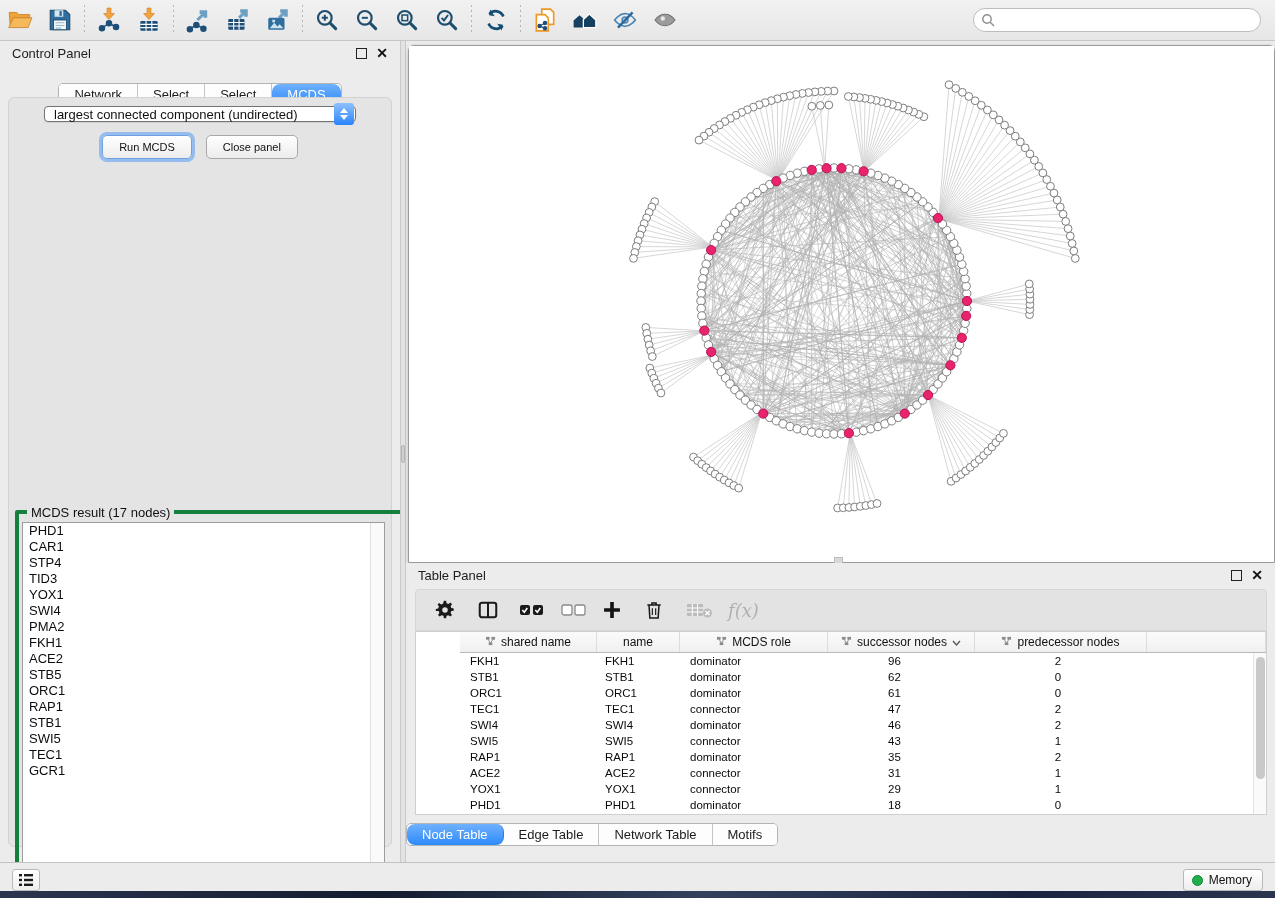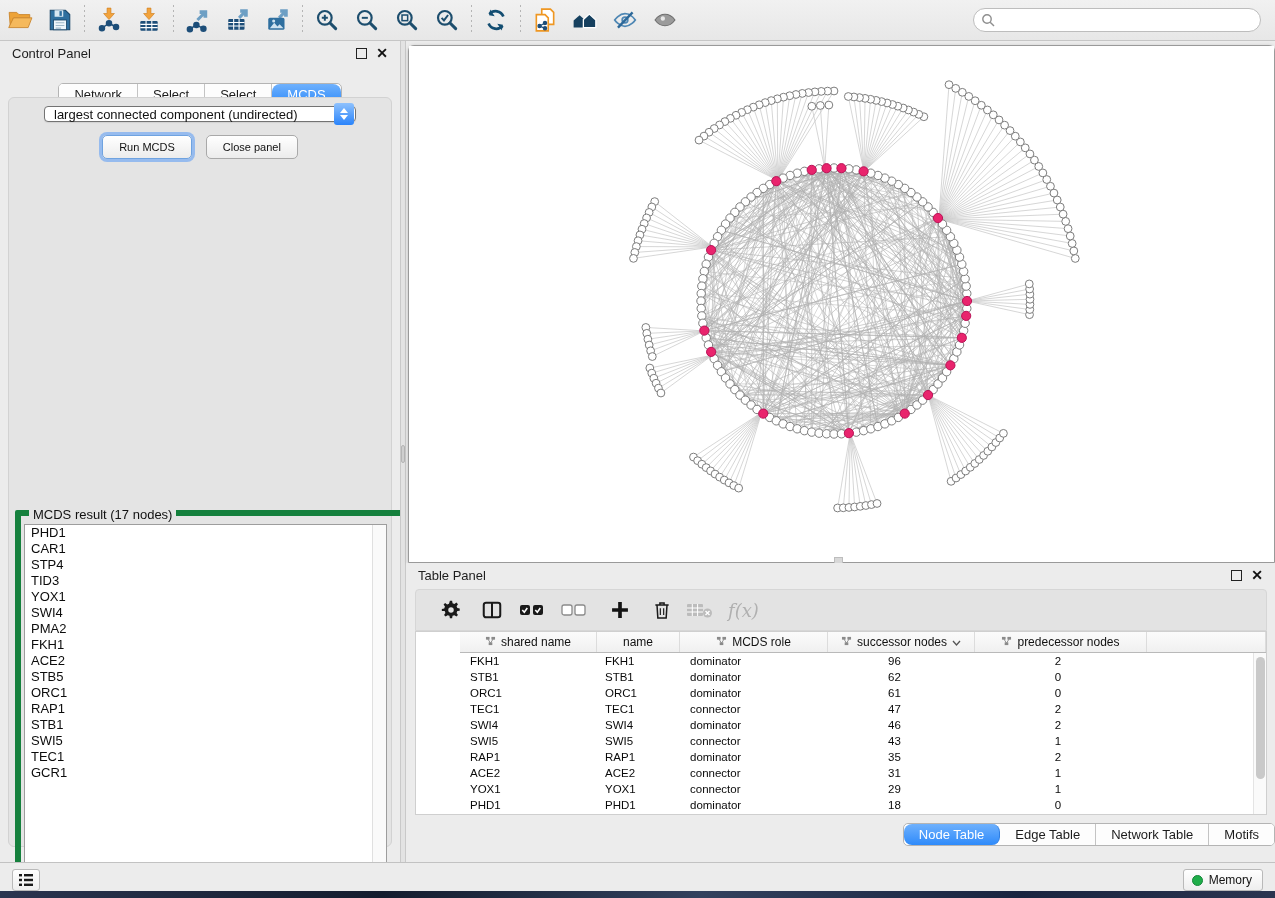--- a/index.html
+++ b/index.html
@@ -54,21 +54,21 @@
     background:linear-gradient(#8ec1fd,#2a84fb); display:flex; flex-direction:column;
     align-items:center; justify-content:center; gap:2px; }
   .dd-stepper .up { width:0;height:0;border-left:4px solid transparent;border-right:4px solid transparent;border-bottom:5px solid #fff; }
   .dd-stepper .down { width:0;height:0;border-left:4px solid transparent;border-right:4px solid transparent;border-top:5px solid #fff; }
   .cp-buttons { display:flex; justify-content:center; gap:14px; margin-top:13px; }
   .aqua-btn { height:24px; padding:0 16px; font-size:11px; color:#111; background:linear-gradient(#ffffff,#ececec);
     border:1px solid #a9a9a9; border-radius:5px; cursor:pointer; font-family:"Liberation Sans",sans-serif; }
   .aqua-btn.focused { box-shadow:0 0 0 3px rgba(98,160,245,.6); border-color:#6fa3e0; }
 
   .result-group { position:absolute; left:6px; top:412px; width:392px; height:372px;
-    border:6px solid #15803d; border-radius:2px; }
+    border:4px solid #15803d; border-radius:2px; }
   .result-legend { position:absolute; left:8px; top:-9px; background:#e4e4e4; padding:0 4px;
     font-size:13px; color:#111; }
   .result-list { position:absolute; left:3px; top:8px; width:363px; height:360px; background:#fff;
     border:1px solid #9d9d9d; overflow:hidden; }
   .result-scroll { position:absolute; right:0; top:0; width:14px; height:100%;
     background:#fafafa; border-left:1px solid #e0e0e0; }
   .result-item { font-size:13px; color:#0c0c0c; line-height:16px; padding-left:6px; }
   .result-item:first-child { padding-top:4px; }
 
   
@@ -86,37 +86,37 @@
   .net-title { position:absolute; left:0; right:0; text-align:center; font-size:13px;
     font-weight:bold; color:#2c2c2c; }
   .net-canvas { position:relative; width:865px; height:494px; background:#fff; overflow:hidden; border-radius:0; }
   .hsplit-grip { position:absolute; left:428px; top:516px; width:9px; height:8px;
     background:#d8d8d8; border:1px solid #bdbdbd; }
 
   
   .table-panel { position:absolute; left:0; top:522px; width:869px; height:299px; background:#ececec; }
   .tp-toolbar { margin:2px 8px 0 9px; height:42px; background:#e3e3e3; border:1px solid #d6d6d6;
     border-radius:4px 4px 0 0; display:flex; align-items:center; padding-left:18px; gap:14px; }
-  .tpi { min-width:28px; height:30px; display:flex; align-items:center; justify-content:flex-end; cursor:pointer; }
+  .tpi { min-width:28px; height:30px; display:flex; align-items:center; justify-content:flex-start; cursor:pointer; }
   .fx-label { font-family:"DejaVu Serif", serif; font-style:italic; font-size:18px; color:#b0b0b0; }
   .tbl-wrap { position:relative; margin:0 8px 0 9px; height:184px; background:#fff;
     border:1px solid #cfcfcf; overflow:hidden;padding-left:44px; }
   .tbl-header { display:grid; grid-template-columns:137px 83px 148px 147px 172px 1fr; height:21px;
     background:linear-gradient(#fbfbfb,#f0f0f0); border-bottom:1px solid #b9b9b9; }
   .th { display:flex; align-items:center; justify-content:center; gap:5px; font-size:12px; color:#111;
     border-right:1px solid #dcdcdc; overflow:hidden; cursor:pointer; }
   .tbl-body { position:relative; }
   .tr { display:grid; grid-template-columns:137px 83px 148px 147px 172px 1fr; height:16px; cursor:default; }
   .td { font-size:11.5px; color:#0a0a0a; line-height:16px; white-space:nowrap; overflow:hidden; }
   .td.c0 { padding-left:10px; } .td.c1 { padding-left:8px; } .td.c2 { padding-left:10px; }
   .td.num { text-align:center; } .td.c3 { padding-right:14px; } .td.c4 { padding-right:6px; }
   .tbl-vscroll { position:absolute; right:0; top:21px; bottom:0; width:13px; background:#fafafa; border-left:1px solid #e4e4e4; }
   .tbl-vscroll .thumb { position:absolute; left:2px; top:4px; width:9px; height:122px;
     background:#c9c9c9; border-radius:5px; cursor:pointer; }
-  .tp-tabs { display:flex; justify-content:flex-end; margin-top:8px; }
+  .tp-tabs { display:flex; justify-content:flex-start; margin-top:8px; }
 
   
   .statusbar { position:absolute; left:0; top:862px; width:1275px; height:35px;
     background:#ececec; border-top:1px solid #c2c2c2; display:flex; align-items:center; }
   .sb-left-btn { margin-left:12px; width:28px; height:22px; background:linear-gradient(#fff,#eee);
     border:1px solid #b9b9b9; border-radius:3px; display:flex; align-items:center; justify-content:center; cursor:pointer; }
   .memory-btn { margin-left:auto; margin-right:12px; height:22px; padding:0 10px 0 8px;
     background:linear-gradient(#fff,#eee); border:1px solid #b9b9b9; border-radius:3px;
     display:flex; align-items:center; gap:6px; font-size:12px; color:#111; cursor:pointer; }
   .mem-dot { width:11px; height:11px; border-radius:50%; background:#1fae4a; border:1px solid #15863a; }

